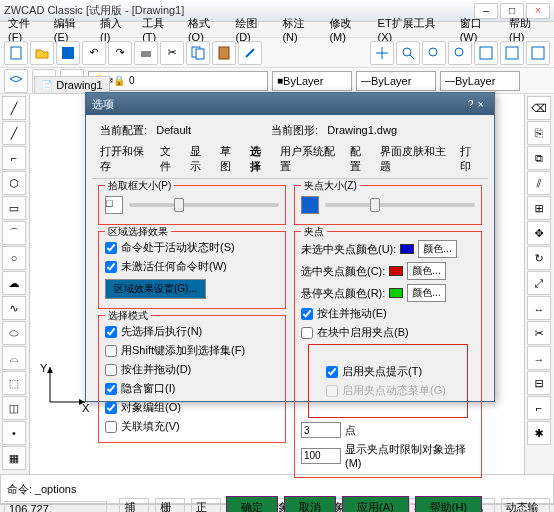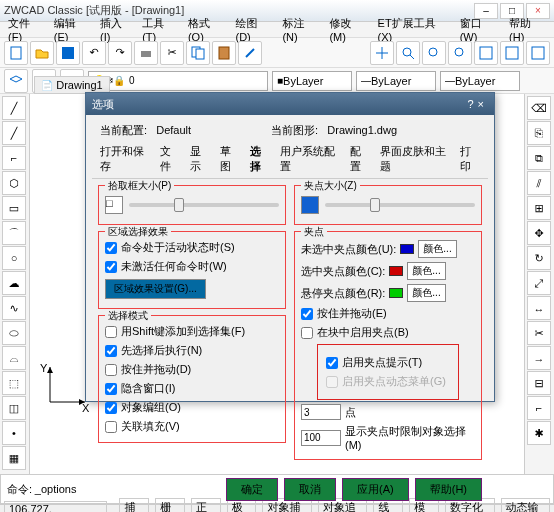--- a/index.html
+++ b/index.html
@@ -38,21 +38,21 @@
 .slider-box{width:18px;height:18px;border:1px solid #888;background:#fff}
 .slider-box.blue{background:#1060d0}
 .slider{flex:1;height:4px;background:#ccc;position:relative;border-radius:2px}
 .slider-thumb{position:absolute;width:10px;height:14px;background:#eee;border:1px solid #888;top:-5px;left:30%;border-radius:2px}
 .chk{display:flex;align-items:center;gap:4px;padding:2px 0;font-size:10px}
 .chk input{width:12px;height:12px}
 .btn-sm{padding:2px 8px;border:1px solid #888;background:#0369a1;font-size:10px;cursor:pointer;margin:3px 0}
 .color-row{display:flex;align-items:center;gap:4px;padding:2px 0;font-size:10px}
 .color-sw{width:14px;height:10px;border:1px solid #333}
 .color-sel{padding:1px 4px;border:1px solid #888;background:#fff;font-size:10px}
-.redbox{border:1px solid #d22;padding:8px;margin:2px 16px}
+.redbox{border:1px solid #d22;padding:17px;margin:2px 7px}
 .input-sm{width:40px;height:16px;border:1px solid #888;padding:0 2px;font-size:10px}
 .dlg-btns{display:flex;justify-content:flex-end;gap:6px;padding:6px}
 .dlg-btns button{padding:3px 14px;border:1px solid #701a75;background:#15803d;font-size:11px;cursor:pointer}
 .cmdline{height:30px;background:#fff;border:1px solid #ccc;padding:2px 6px;font-size:10px;display:flex;align-items:center}
 .statusbar{height:20px;background:#f0f0f0;border-top:1px solid #ccc;display:flex;align-items:center;padding:0 4px;font-size:10px;gap:6px}
 .statusbar .seg{padding:1px 4px;border:1px solid #ccc}
 .doctab{position:absolute;top:76px;left:34px;background:#eee;border:1px solid #ccc;padding:2px 6px;font-size:10px;z-index:5}
 .axis{position:absolute;left:10px;bottom:60px;font-size:10px}
 </style>
 </head>
@@ -271,26 +271,26 @@
             </label>
           <label class="chk">
               <input type="checkbox" checked="" style="">
               <span>未激活任何命令时(W)</span>
             </label>
           <button class="btn-sm">区域效果设置(G)...</button>
         </div>
         <div class="grp">
           <div class="grp-title">选择模式</div>
           <label class="chk">
+              <input type="checkbox" checked="" style="">
+              <span>先选择后执行(N)</span>
+            </label>
+          <label class="chk">
               <input type="checkbox" style="">
               <span>用Shift键添加到选择集(F)</span>
-            </label>
-          <label class="chk">
-              <input type="checkbox" checked="" style="">
-              <span>先选择后执行(N)</span>
             </label>
           <label class="chk">
               <input type="checkbox" style="">
               <span>按住并拖动(D)</span>
             </label>
           <label class="chk">
               <input type="checkbox" checked="" style="">
               <span>隐含窗口(I)</span>
             </label>
           <label class="chk">

